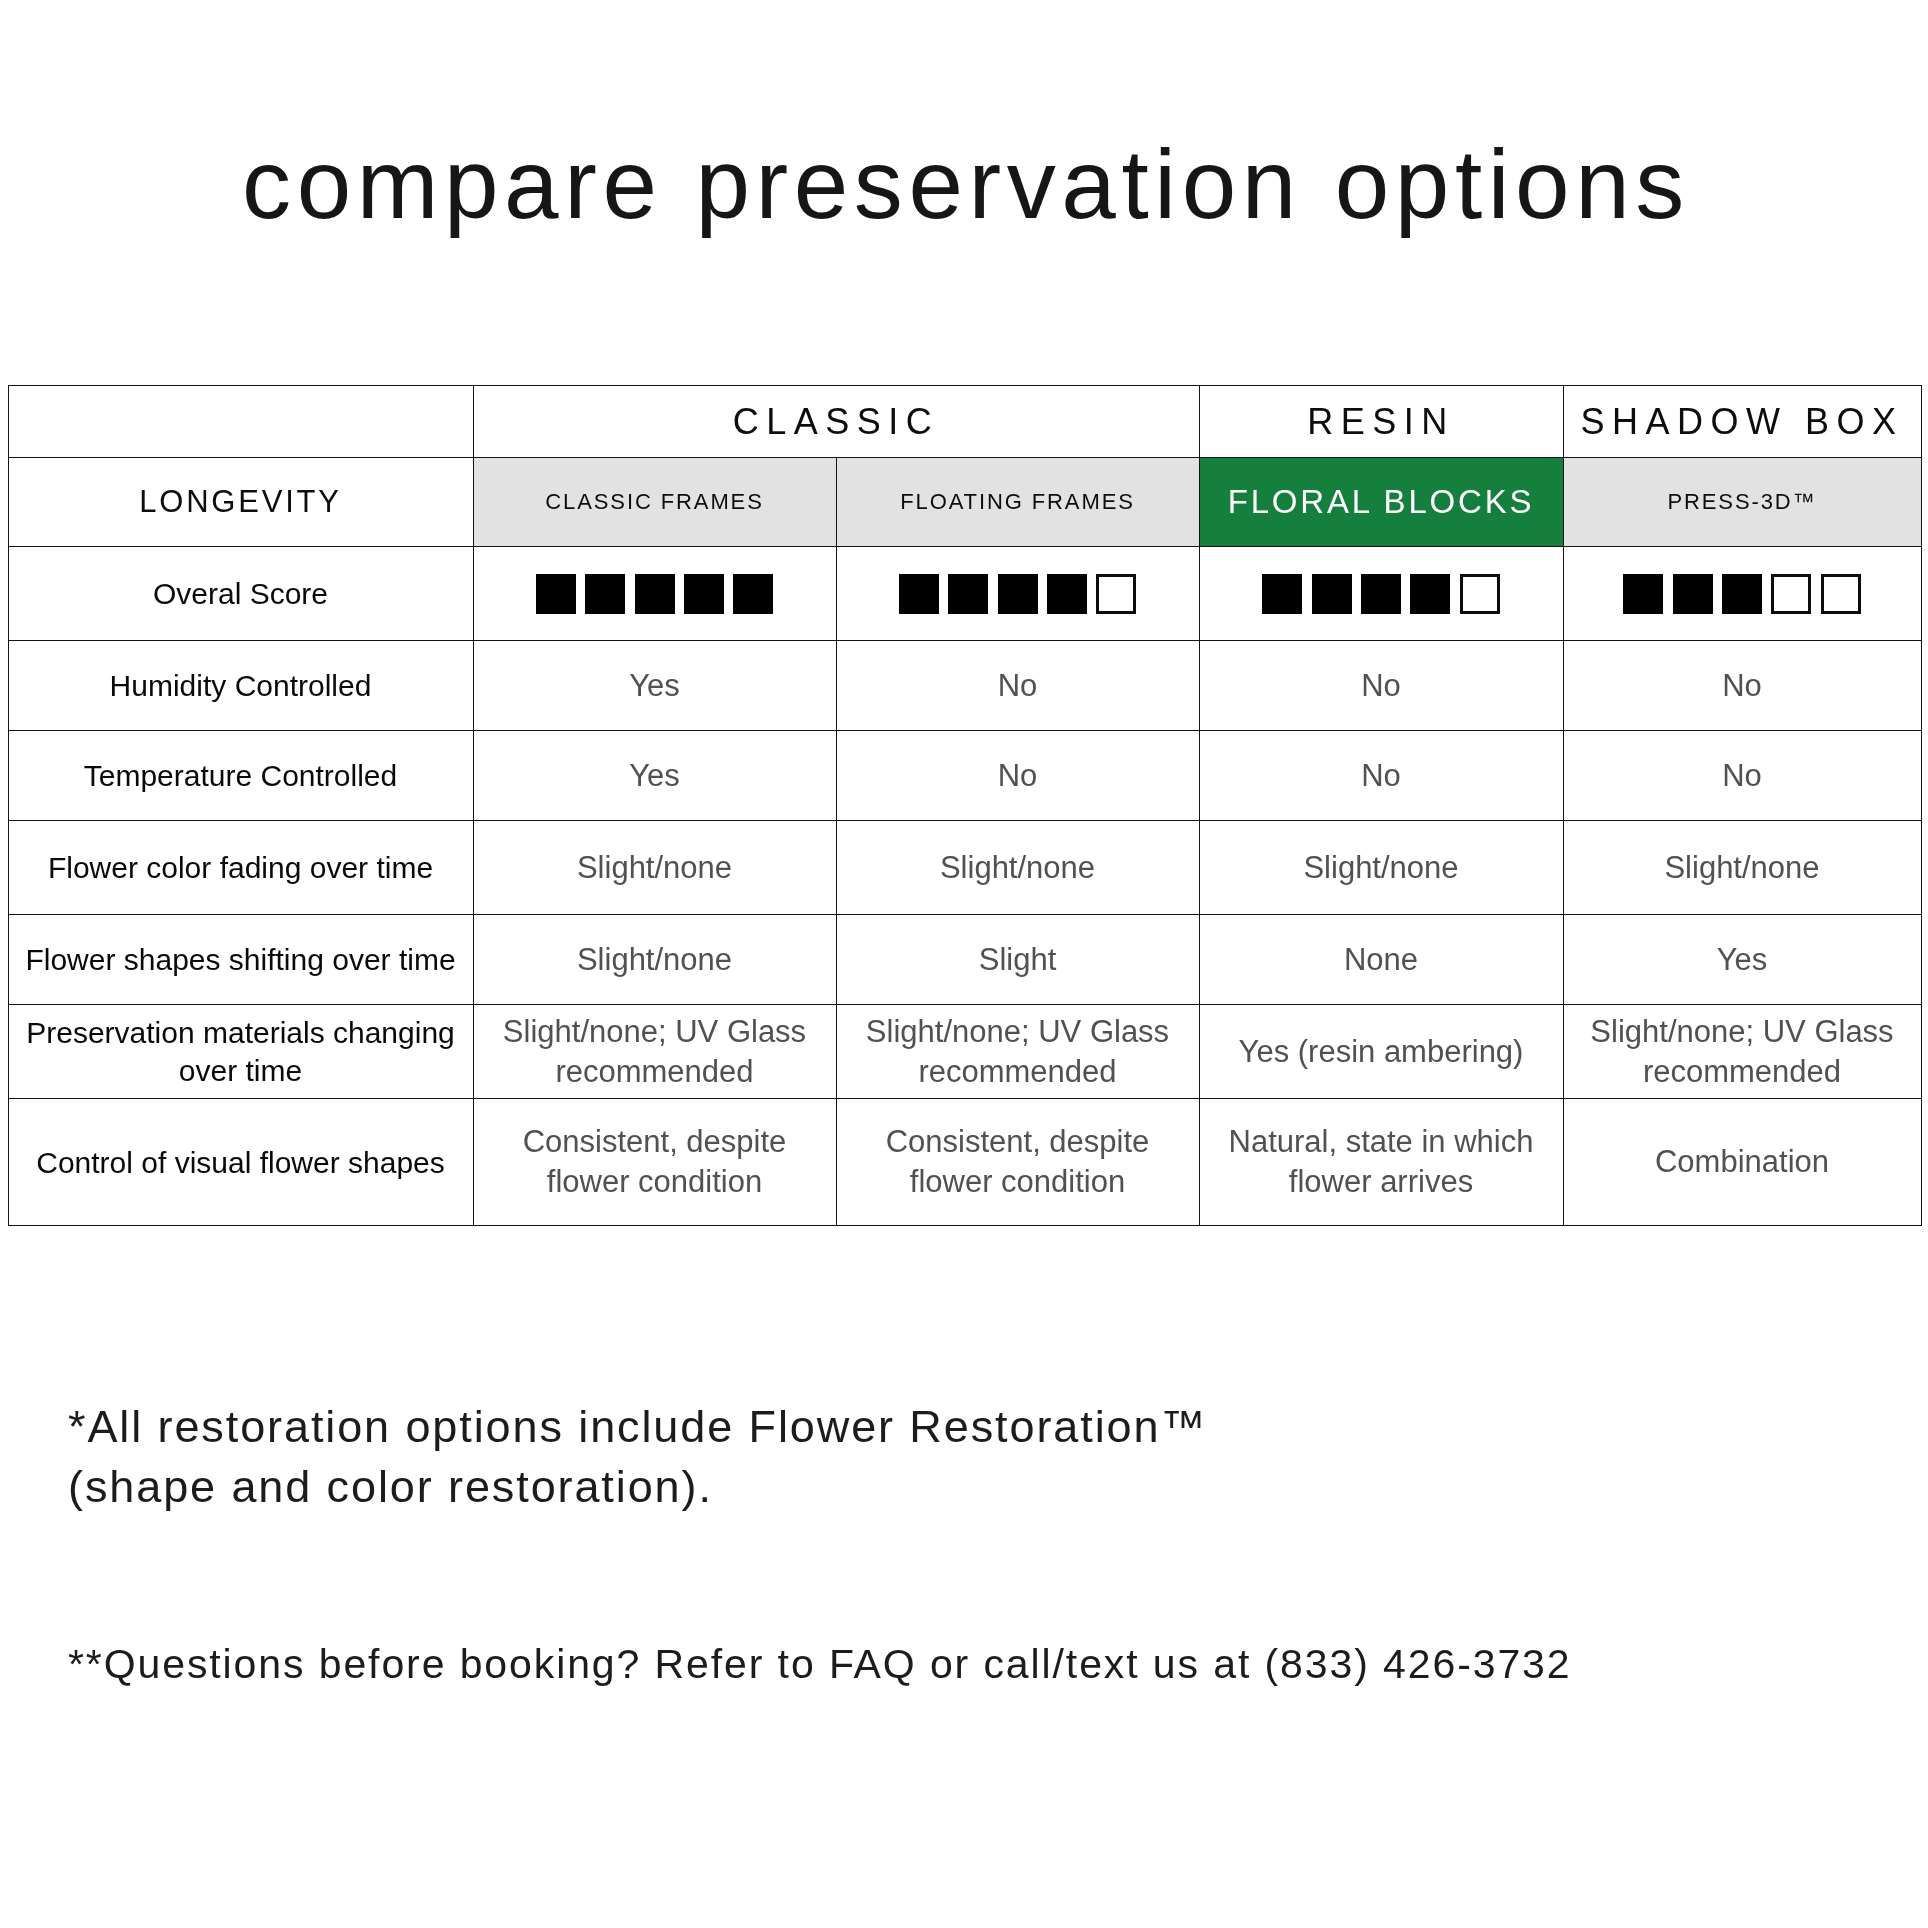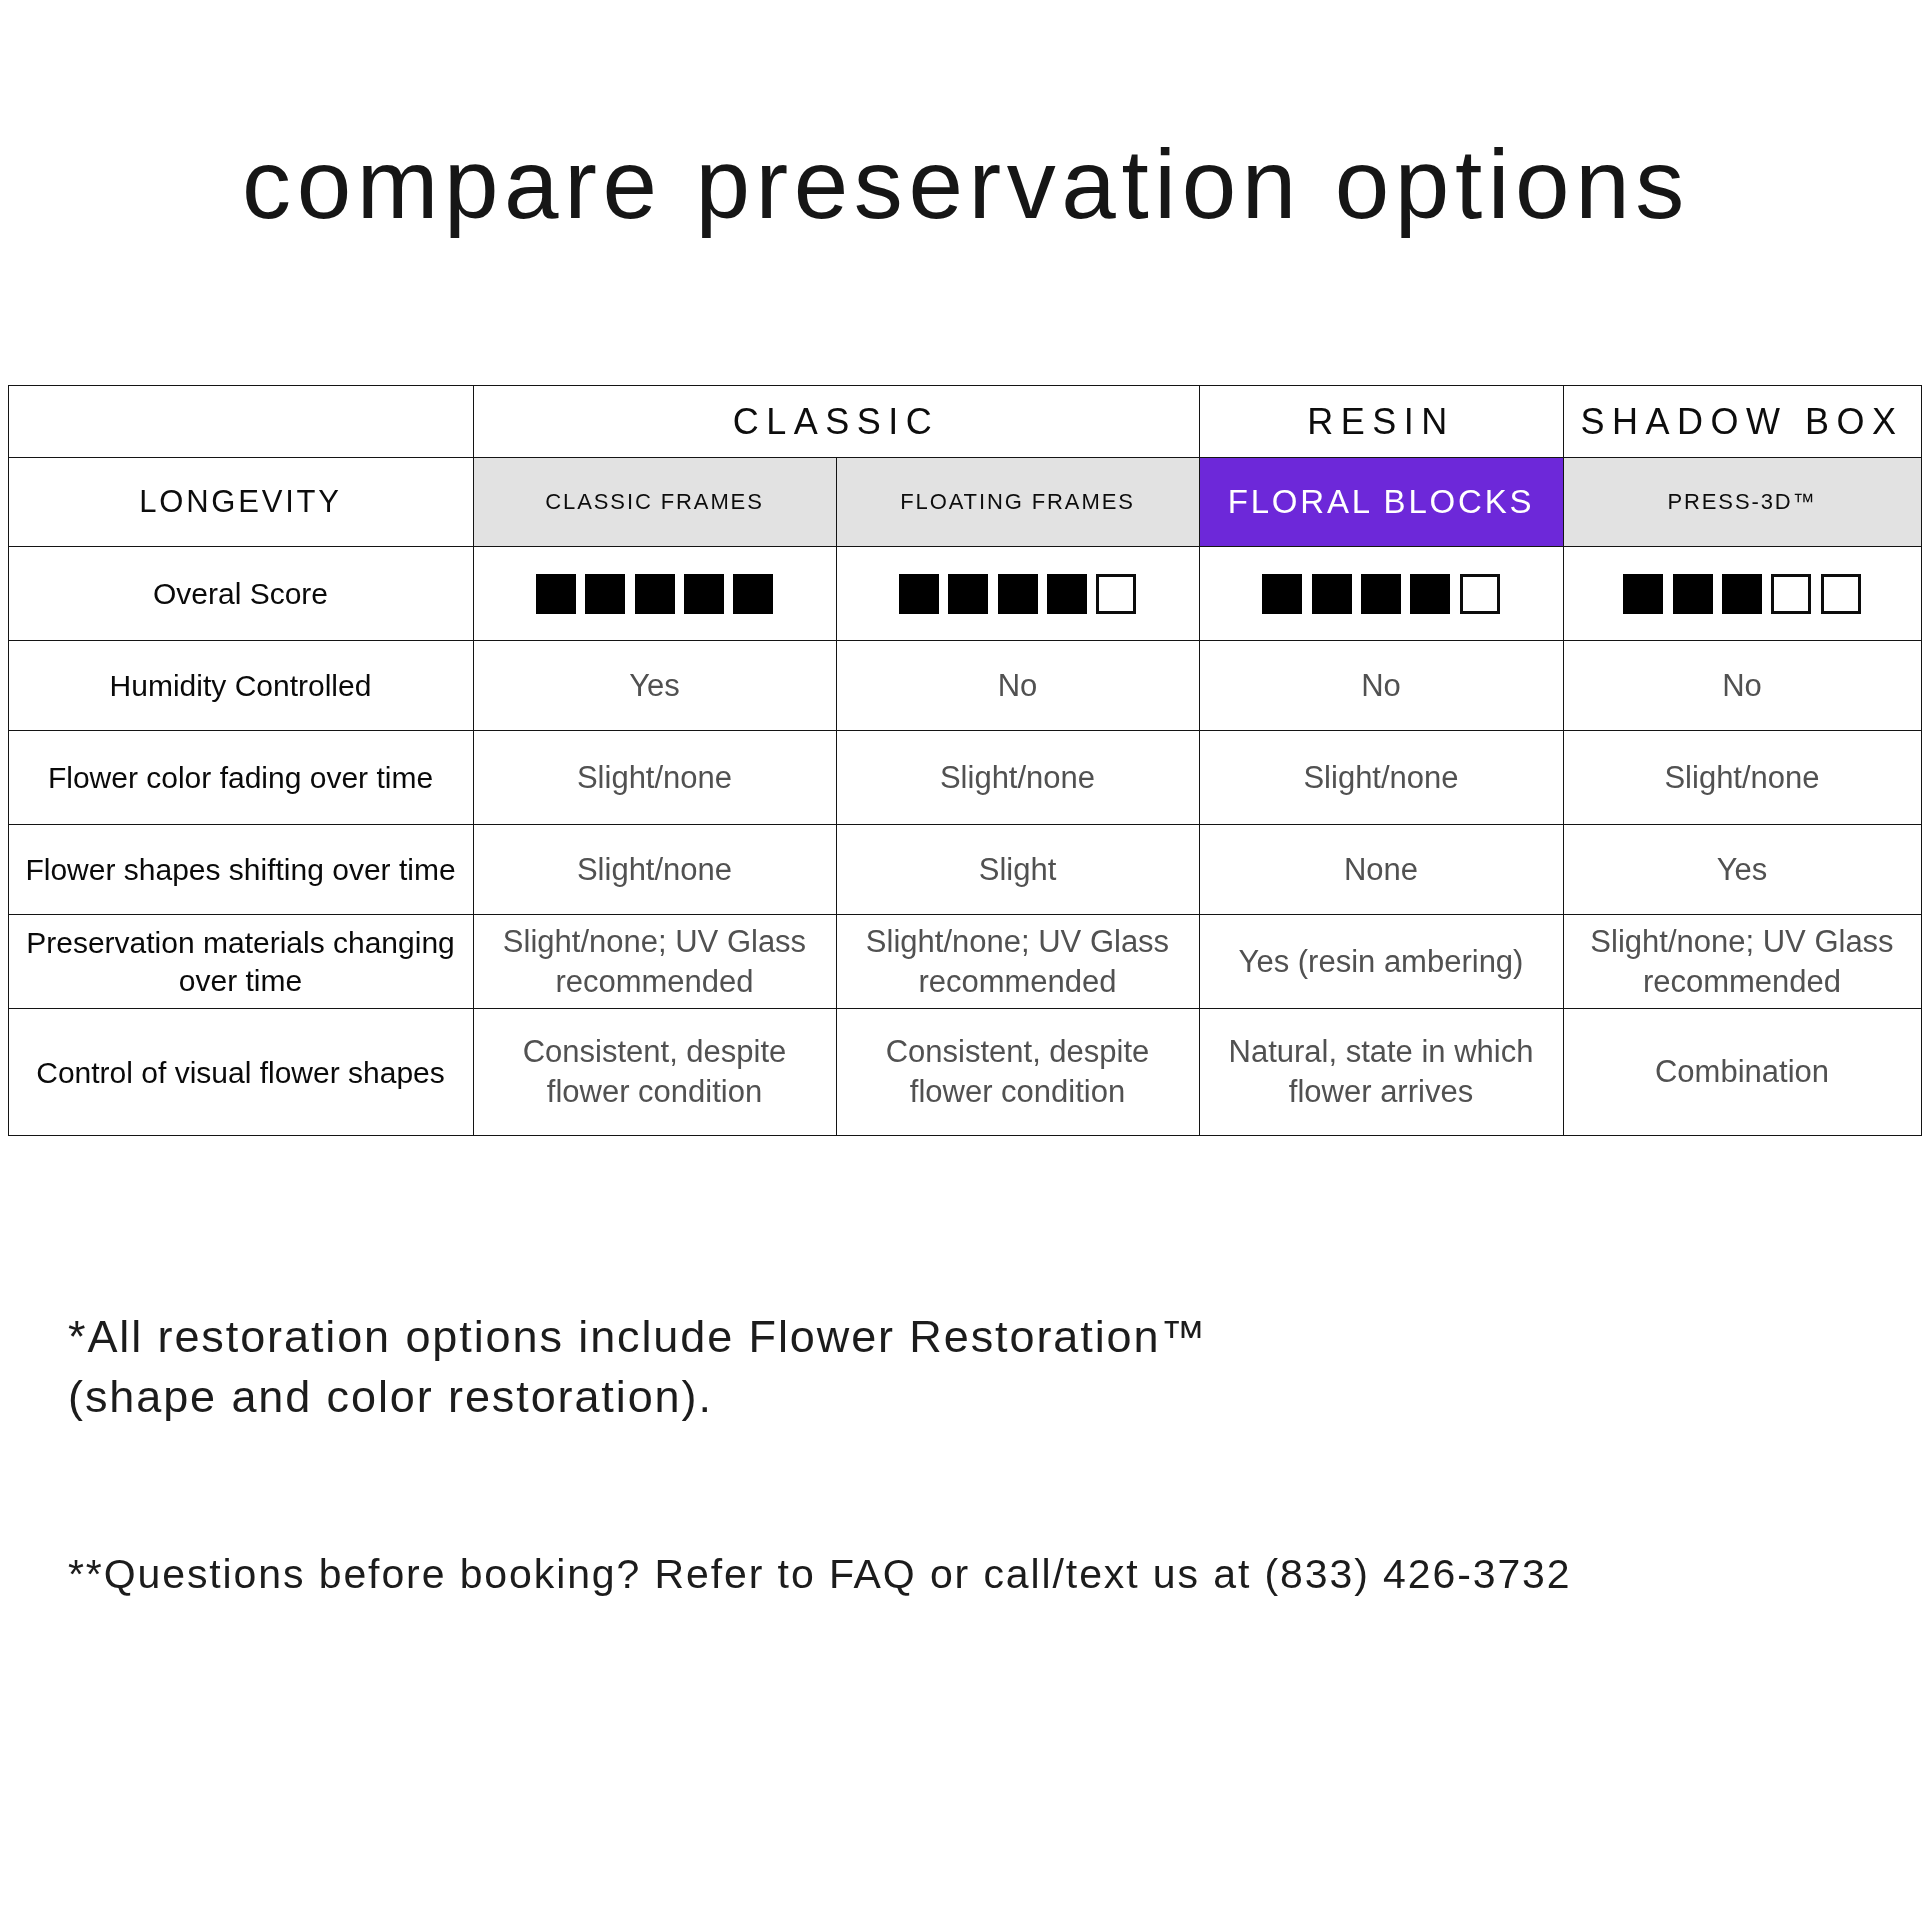--- a/index.html
+++ b/index.html
@@ -70,21 +70,21 @@
   .colhead-gray {
     background: #e2e2e2;
     font-size: 22px;
     font-weight: 400;
     letter-spacing: 1.9px;
     color: #0d0d0d;
     padding-left: 3.8px !important;
     padding-right: 3.8px !important;
   }
   .colhead-black {
-    background: #6d28d9;
+    background: #15803d;
     font-size: 33px;
     font-weight: 400;
     letter-spacing: 2.8px;
     color: #ffffff;
     padding-left: 3.8px !important;
     padding-right: 3.8px !important;
   }
   .row-label {
     font-size: 30px;
     font-weight: 500;
@@ -209,20 +209,27 @@
     </tr>
 
     <tr class="data-row">
       <td class="row-label">Humidity Controlled</td>
       <td class="cell-value">Yes</td>
       <td class="cell-value">No</td>
       <td class="cell-value">No</td>
       <td class="cell-value">No</td>
     </tr>
 
+    <tr class="data-row">
+      <td class="row-label">Temperature Controlled</td>
+      <td class="cell-value">Yes</td>
+      <td class="cell-value">No</td>
+      <td class="cell-value">No</td>
+      <td class="cell-value">No</td>
+    </tr>
 
 
     <tr class="data-row-tall">
       <td class="row-label">Flower color fading over time</td>
       <td class="cell-value">Slight/none</td>
       <td class="cell-value">Slight/none</td>
       <td class="cell-value">Slight/none</td>
       <td class="cell-value">Slight/none</td>
     </tr>
 

